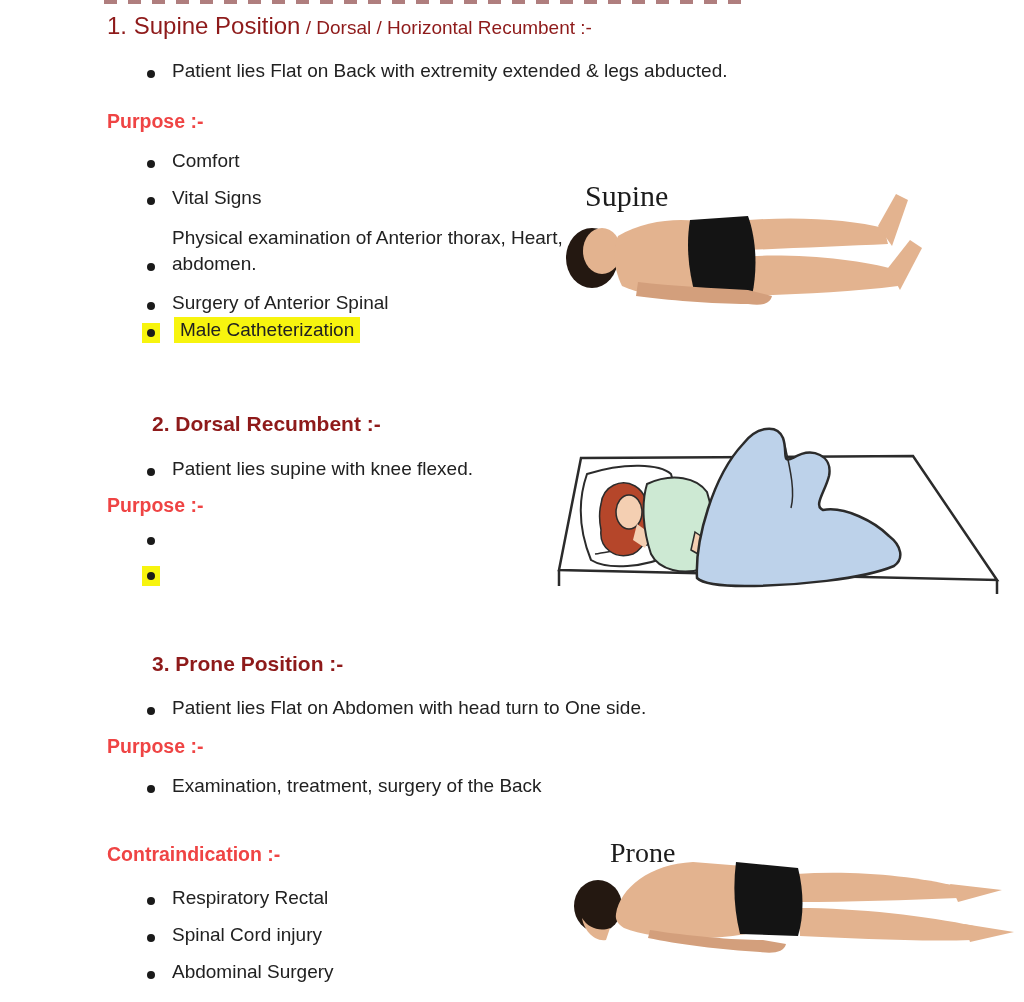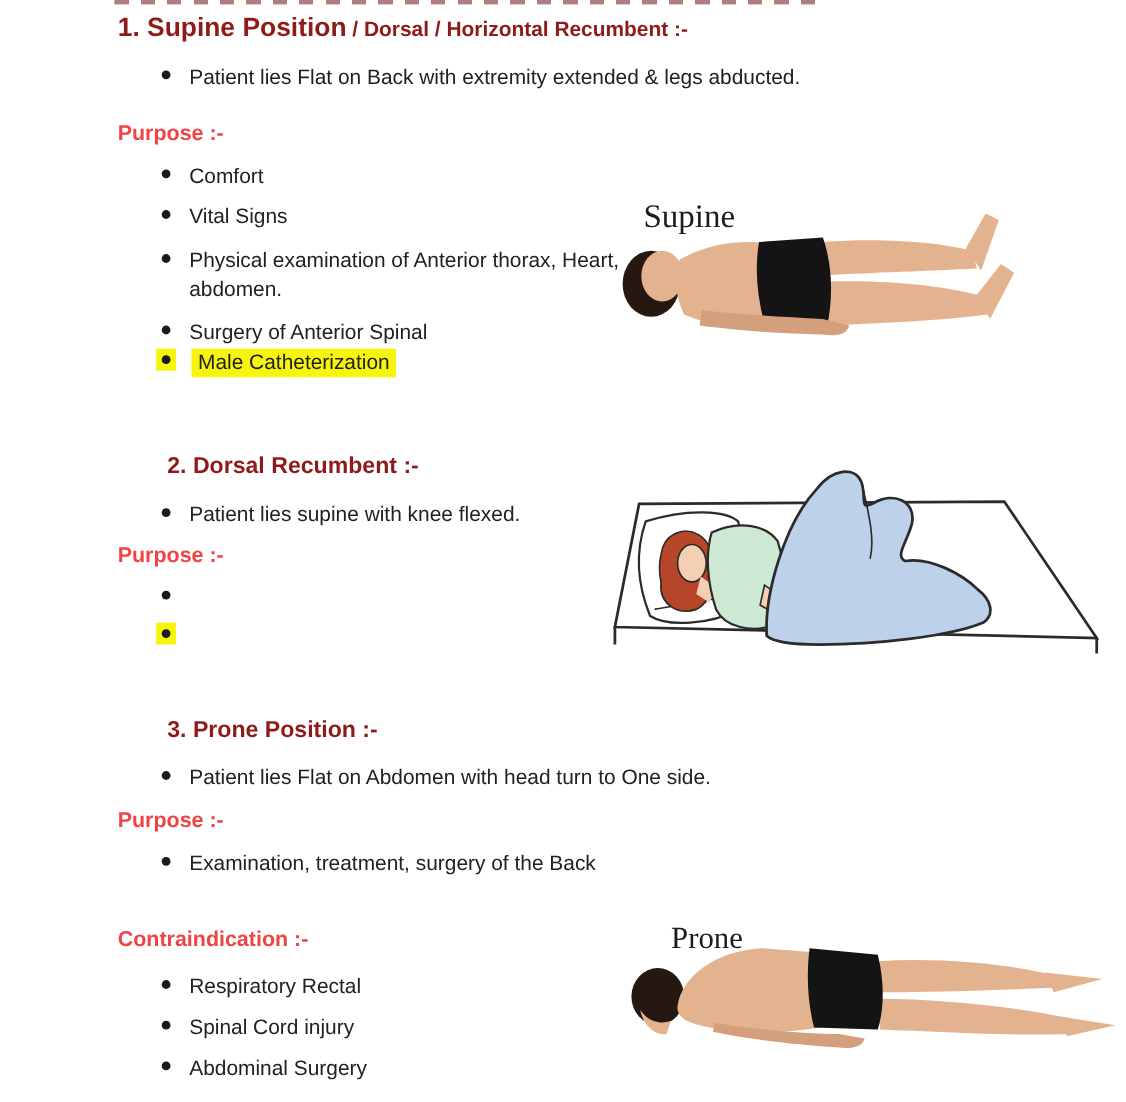--- a/index.html
+++ b/index.html
@@ -1,25 +1,25 @@
 <!DOCTYPE html>
 <html style="--bg: #ffffff; --heading: #8e1a1a; --hl: #f7f40e; --text: #212121;"><head>
 <meta charset="utf-8">
 <style>
   html,body{margin:0;padding:0;background:#fff;}
   .page{
     position:relative;width:1024px;height:1002px;background:var(--bg,#ffffff);
     font-family:"Liberation Sans",sans-serif;color:var(--text,#212121);overflow:hidden;
   }
   .abs{position:absolute;}
-  .h1{left:107px;top:12px;font-weight:bold;color:var(--heading,#8e1a1a);font-size:24px;white-space:nowrap;text-align:center;}
+  .h1{left:107px;top:12px;font-weight:normal;color:var(--heading,#8e1a1a);font-size:24px;white-space:nowrap;text-align:center;}
   .h1 .sub{font-size:19px;}
   .h2{left:104px;font-weight:bold;color:var(--heading,#8e1a1a);font-size:21px;white-space:nowrap;margin-left:48px;}
   .plabel{left:107px;font-weight:bold;font-size:19.5px;color:#ef4444;white-space:nowrap;}
-  .row{left:142px;display:flex;align-items:flex-start;font-size:19px;line-height:26px;}
+  .row{left:142px;display:flex;align-items:flex-end;font-size:19px;line-height:26px;}
   .dotbox{display:inline-flex;padding:6px 5px;flex:0 0 auto;}
   .dot{width:8px;height:8px;border-radius:50%;background:#1a1a1a;}
   .txt{margin-left:12px;white-space:nowrap;}
   .wrap2 .txt{white-space:normal;width:400px;}
   .hl .dotbox{background:var(--hl,#f7f40e);}
   .hl .txt{background:var(--hl,#f7f40e);padding:0 6px;margin-left:14px;}
   .bold .txt{font-weight:bold;}
   .figure{position:absolute;}
   .artifact{left:104px;top:0;width:645px;height:4px;opacity:.55;
     background:repeating-linear-gradient(90deg,#6e1414 0 13px,transparent 13px 24px);}

